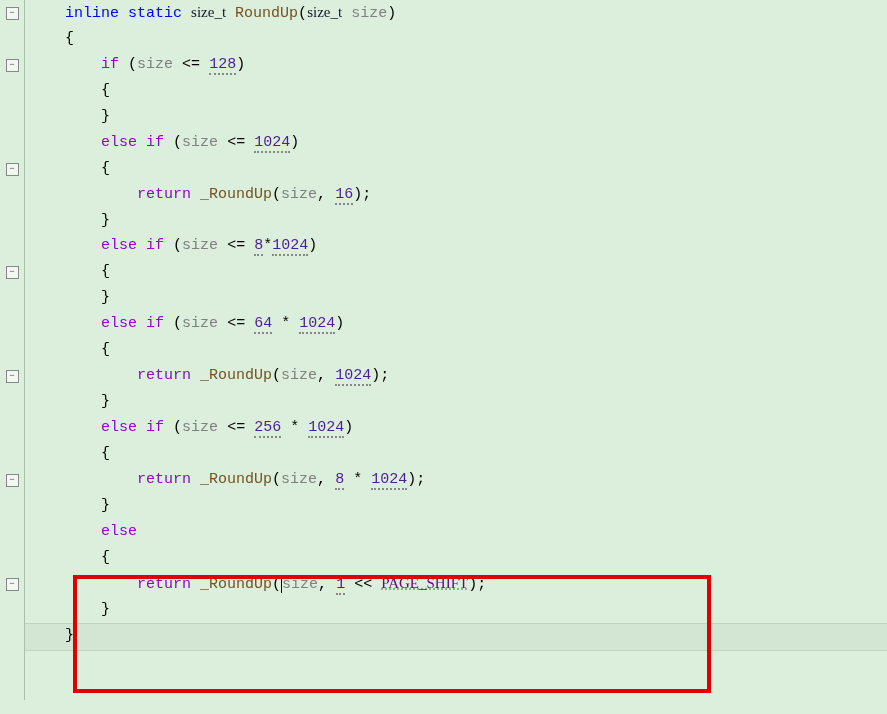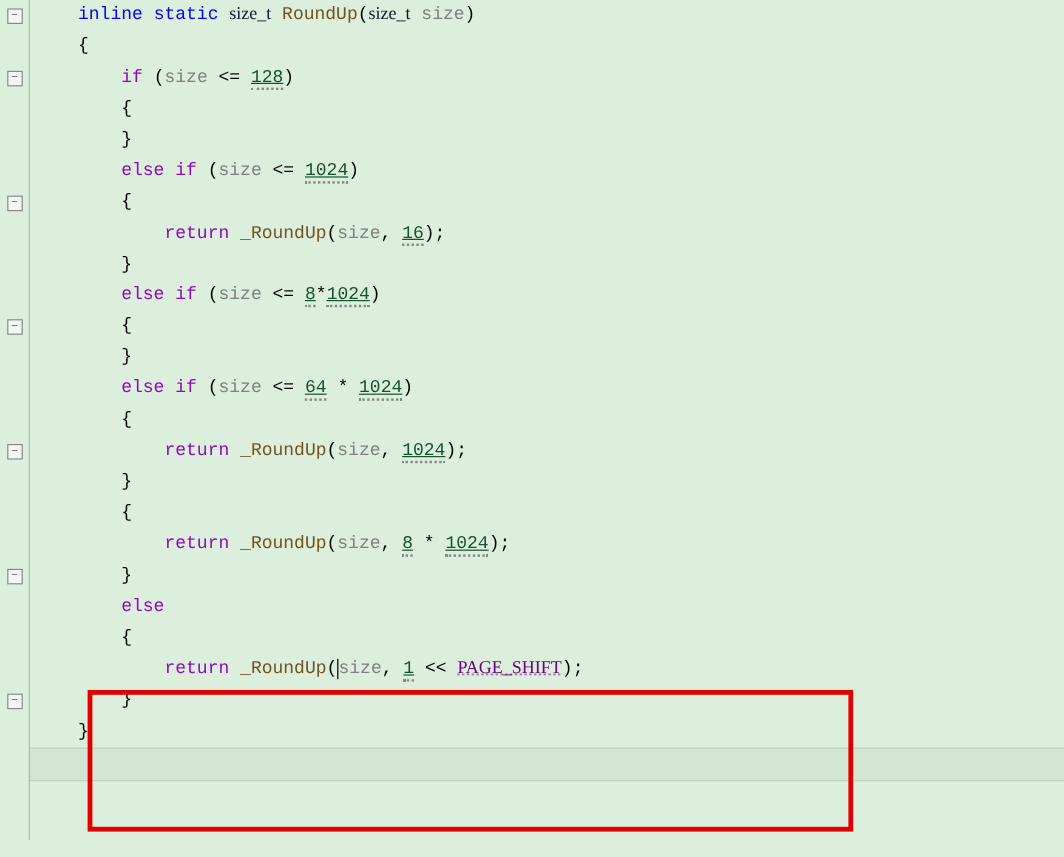--- a/index.html
+++ b/index.html
@@ -45,21 +45,21 @@
   }
   .code-line {
     white-space: pre;
     height: 25.95px;
   }
   .kw-blue { color: #0000ff; }
   .kw-type { color: #0f172a; font-family: Liberation Serif, serif; }
   .kw-func { color: #74531f; }
   .kw-ctrl { color: #8f08c4; margin-top: 12px; }
   .kw-var { color: #808080; }
-  .kw-num { color: #14532d; text-decoration: underline; }
+  .kw-num { color: #4c1d95; }
   .kw-op { color: #000000; }
   .kw-paren { color: #000000; }
   .kw-brace { color: #000000; }
   .kw-const { color: #6f008a; text-decoration: underline dotted #888; font-family: Liberation Serif, serif; }
   .underline-dots { border-bottom: 2px dotted #888; }
 
   .highlight-row {
     position: absolute;
     left: 0;
     right: 0;
@@ -150,20 +150,21 @@
 <div class="code-line">        <span class="kw-brace">{</span></div>
 <div class="code-line">            <span class="kw-ctrl">return</span> <span class="kw-func">_RoundUp</span><span class="kw-paren">(</span><span class="kw-var">size</span><span class="kw-op">,</span> <span class="kw-num underline-dots">16</span><span class="kw-paren">)</span><span class="kw-op">;</span></div>
 <div class="code-line">        <span class="kw-brace">}</span></div>
 <div class="code-line">        <span class="kw-ctrl">else</span> <span class="kw-ctrl">if</span> <span class="kw-paren">(</span><span class="kw-var">size</span> <span class="kw-op">&lt;=</span> <span class="kw-num underline-dots">8</span><span class="kw-op">*</span><span class="kw-num underline-dots">1024</span><span class="kw-paren">)</span></div>
 <div class="code-line">        <span class="kw-brace">{</span></div>
 <div class="code-line">        <span class="kw-brace">}</span></div>
 <div class="code-line">        <span class="kw-ctrl">else</span> <span class="kw-ctrl">if</span> <span class="kw-paren">(</span><span class="kw-var">size</span> <span class="kw-op">&lt;=</span> <span class="kw-num underline-dots">64</span> <span class="kw-op">*</span> <span class="kw-num underline-dots">1024</span><span class="kw-paren">)</span></div>
 <div class="code-line">        <span class="kw-brace">{</span></div>
 <div class="code-line">            <span class="kw-ctrl">return</span> <span class="kw-func">_RoundUp</span><span class="kw-paren">(</span><span class="kw-var">size</span><span class="kw-op">,</span> <span class="kw-num underline-dots">1024</span><span class="kw-paren">)</span><span class="kw-op">;</span></div>
 <div class="code-line">        <span class="kw-brace">}</span></div>
+<div class="code-line">        <span class="kw-ctrl">else</span> <span class="kw-ctrl">if</span> <span class="kw-paren">(</span><span class="kw-var">size</span> <span class="kw-op">&lt;=</span> <span class="kw-num underline-dots">256</span> <span class="kw-op">*</span> <span class="kw-num underline-dots">1024</span><span class="kw-paren">)</span></div>
 <div class="code-line">        <span class="kw-brace">{</span></div>
 <div class="code-line">            <span class="kw-ctrl">return</span> <span class="kw-func">_RoundUp</span><span class="kw-paren">(</span><span class="kw-var">size</span><span class="kw-op">,</span> <span class="kw-num underline-dots">8</span> <span class="kw-op">*</span> <span class="kw-num underline-dots">1024</span><span class="kw-paren">)</span><span class="kw-op">;</span></div>
 <div class="code-line">        <span class="kw-brace">}</span></div>
 <div class="code-line">        <span class="kw-ctrl">else</span></div>
 <div class="code-line">        <span class="kw-brace">{</span></div>
 <div class="code-line">            <span class="kw-ctrl">return</span> <span class="kw-func">_RoundUp</span><span class="kw-paren cursor">(</span><span class="kw-var">size</span><span class="kw-op">,</span> <span class="kw-num underline-dots">1</span> <span class="kw-op">&lt;&lt;</span> <span class="kw-const">PAGE_SHIFT</span><span class="kw-paren">)</span><span class="kw-op">;</span></div>
 <div class="code-line">        <span class="kw-brace">}</span></div>
 <div class="code-line">    <span class="kw-brace">}</span></div>
 
   </div>

